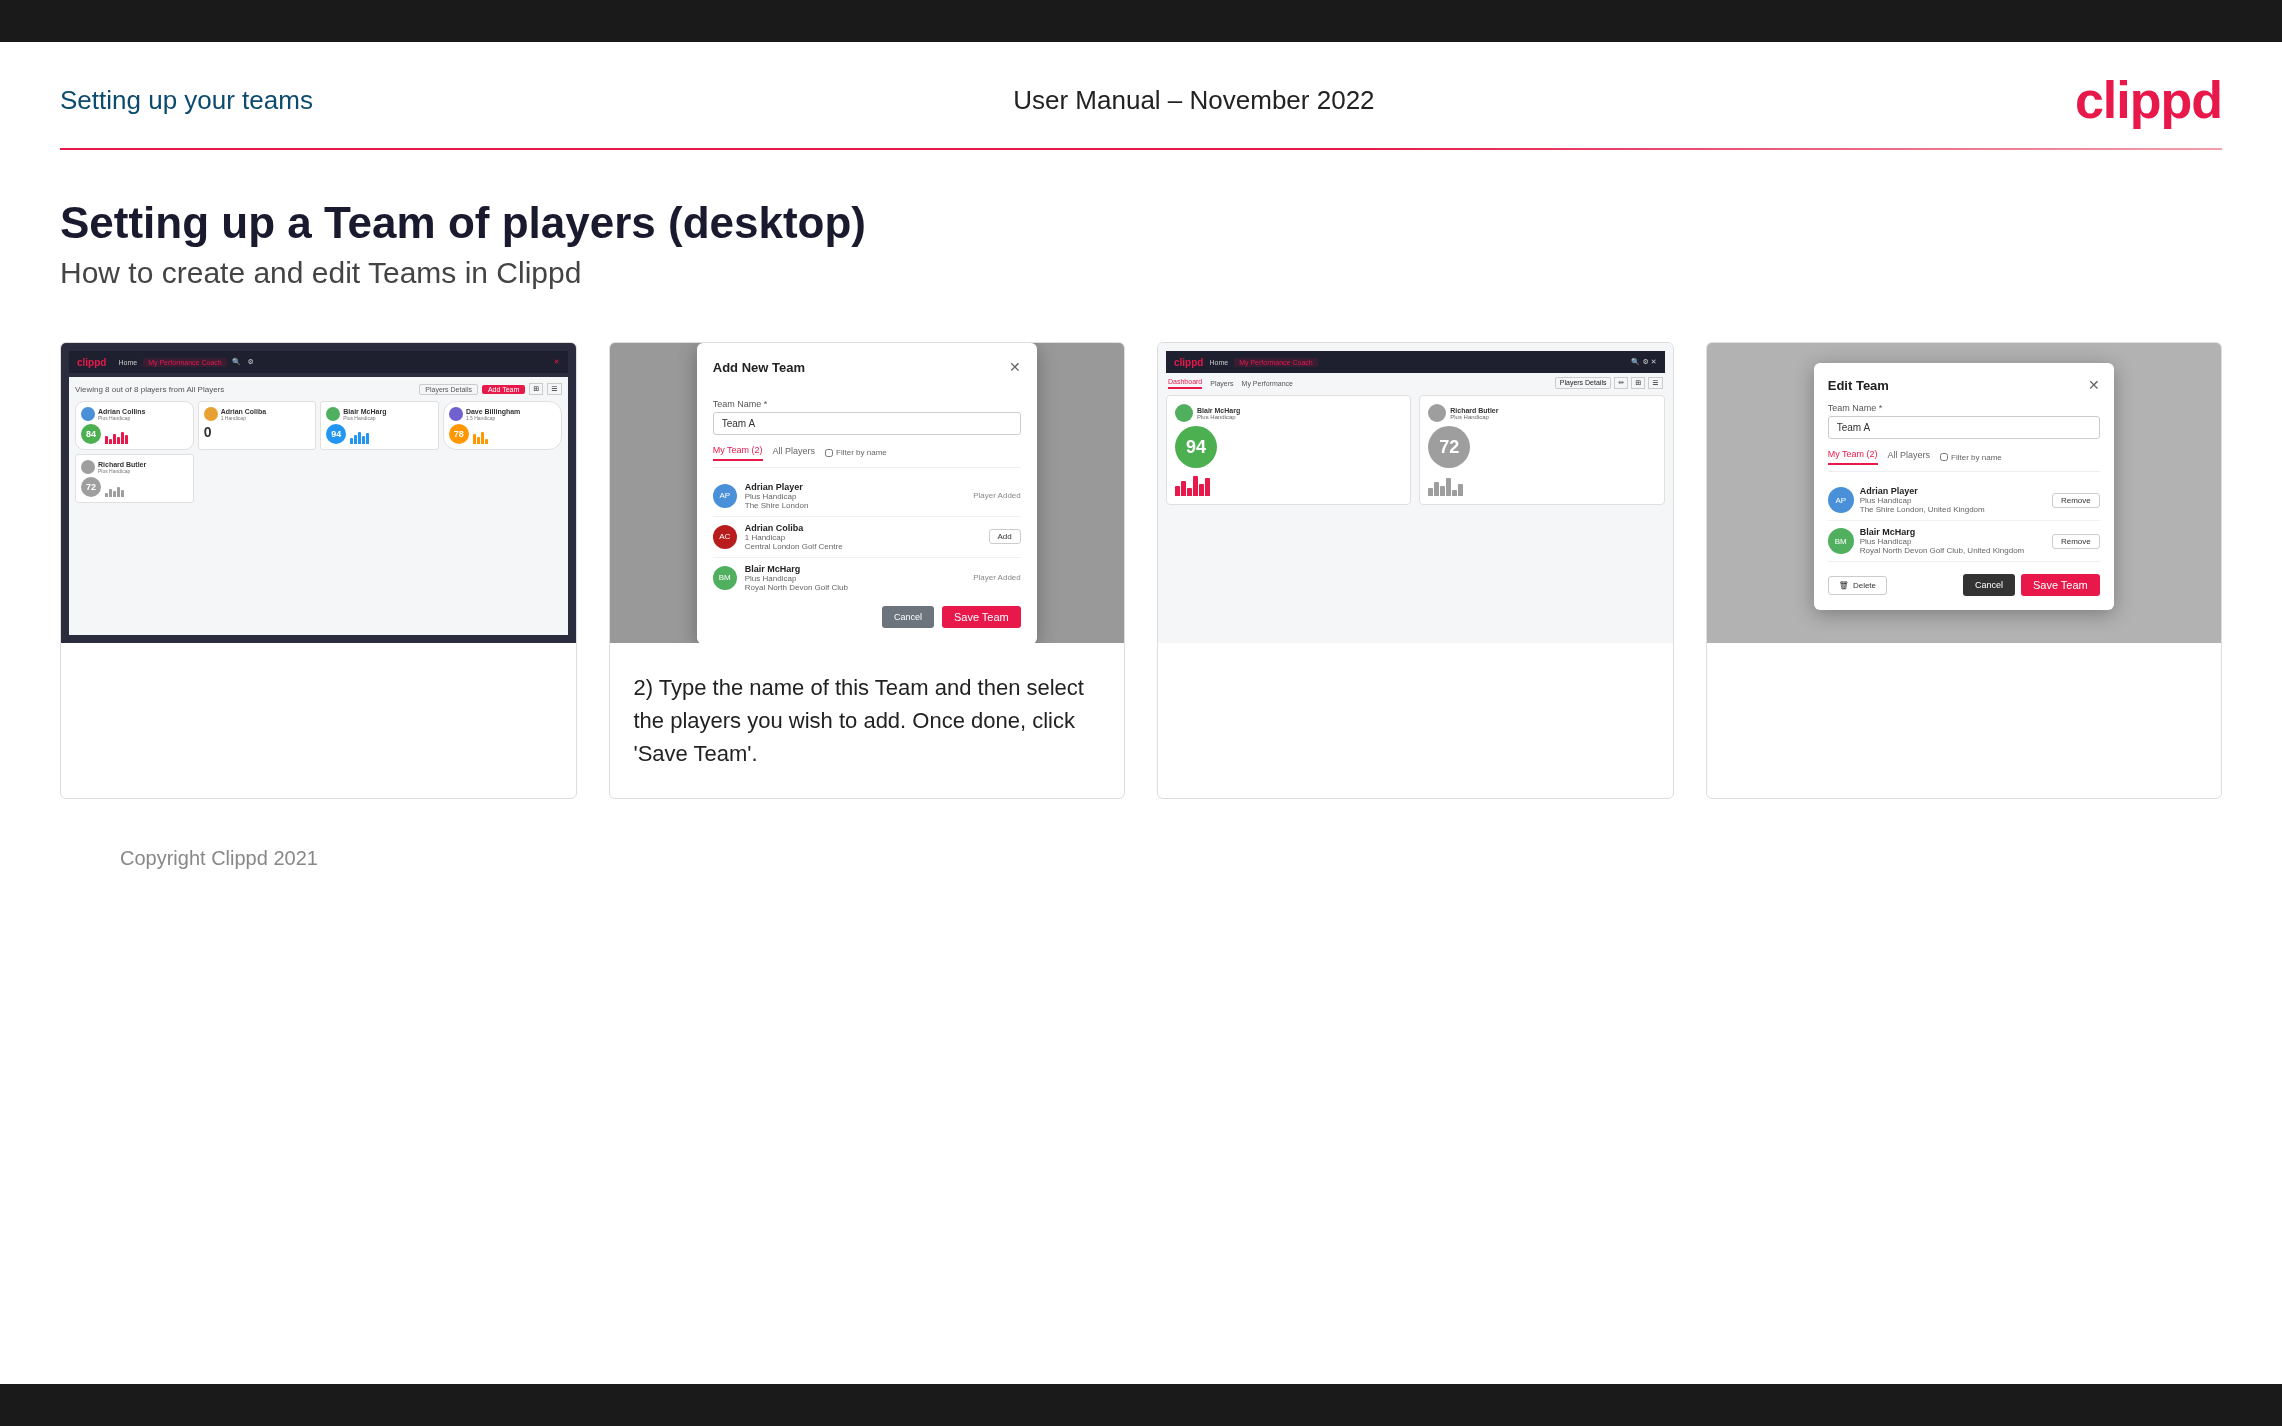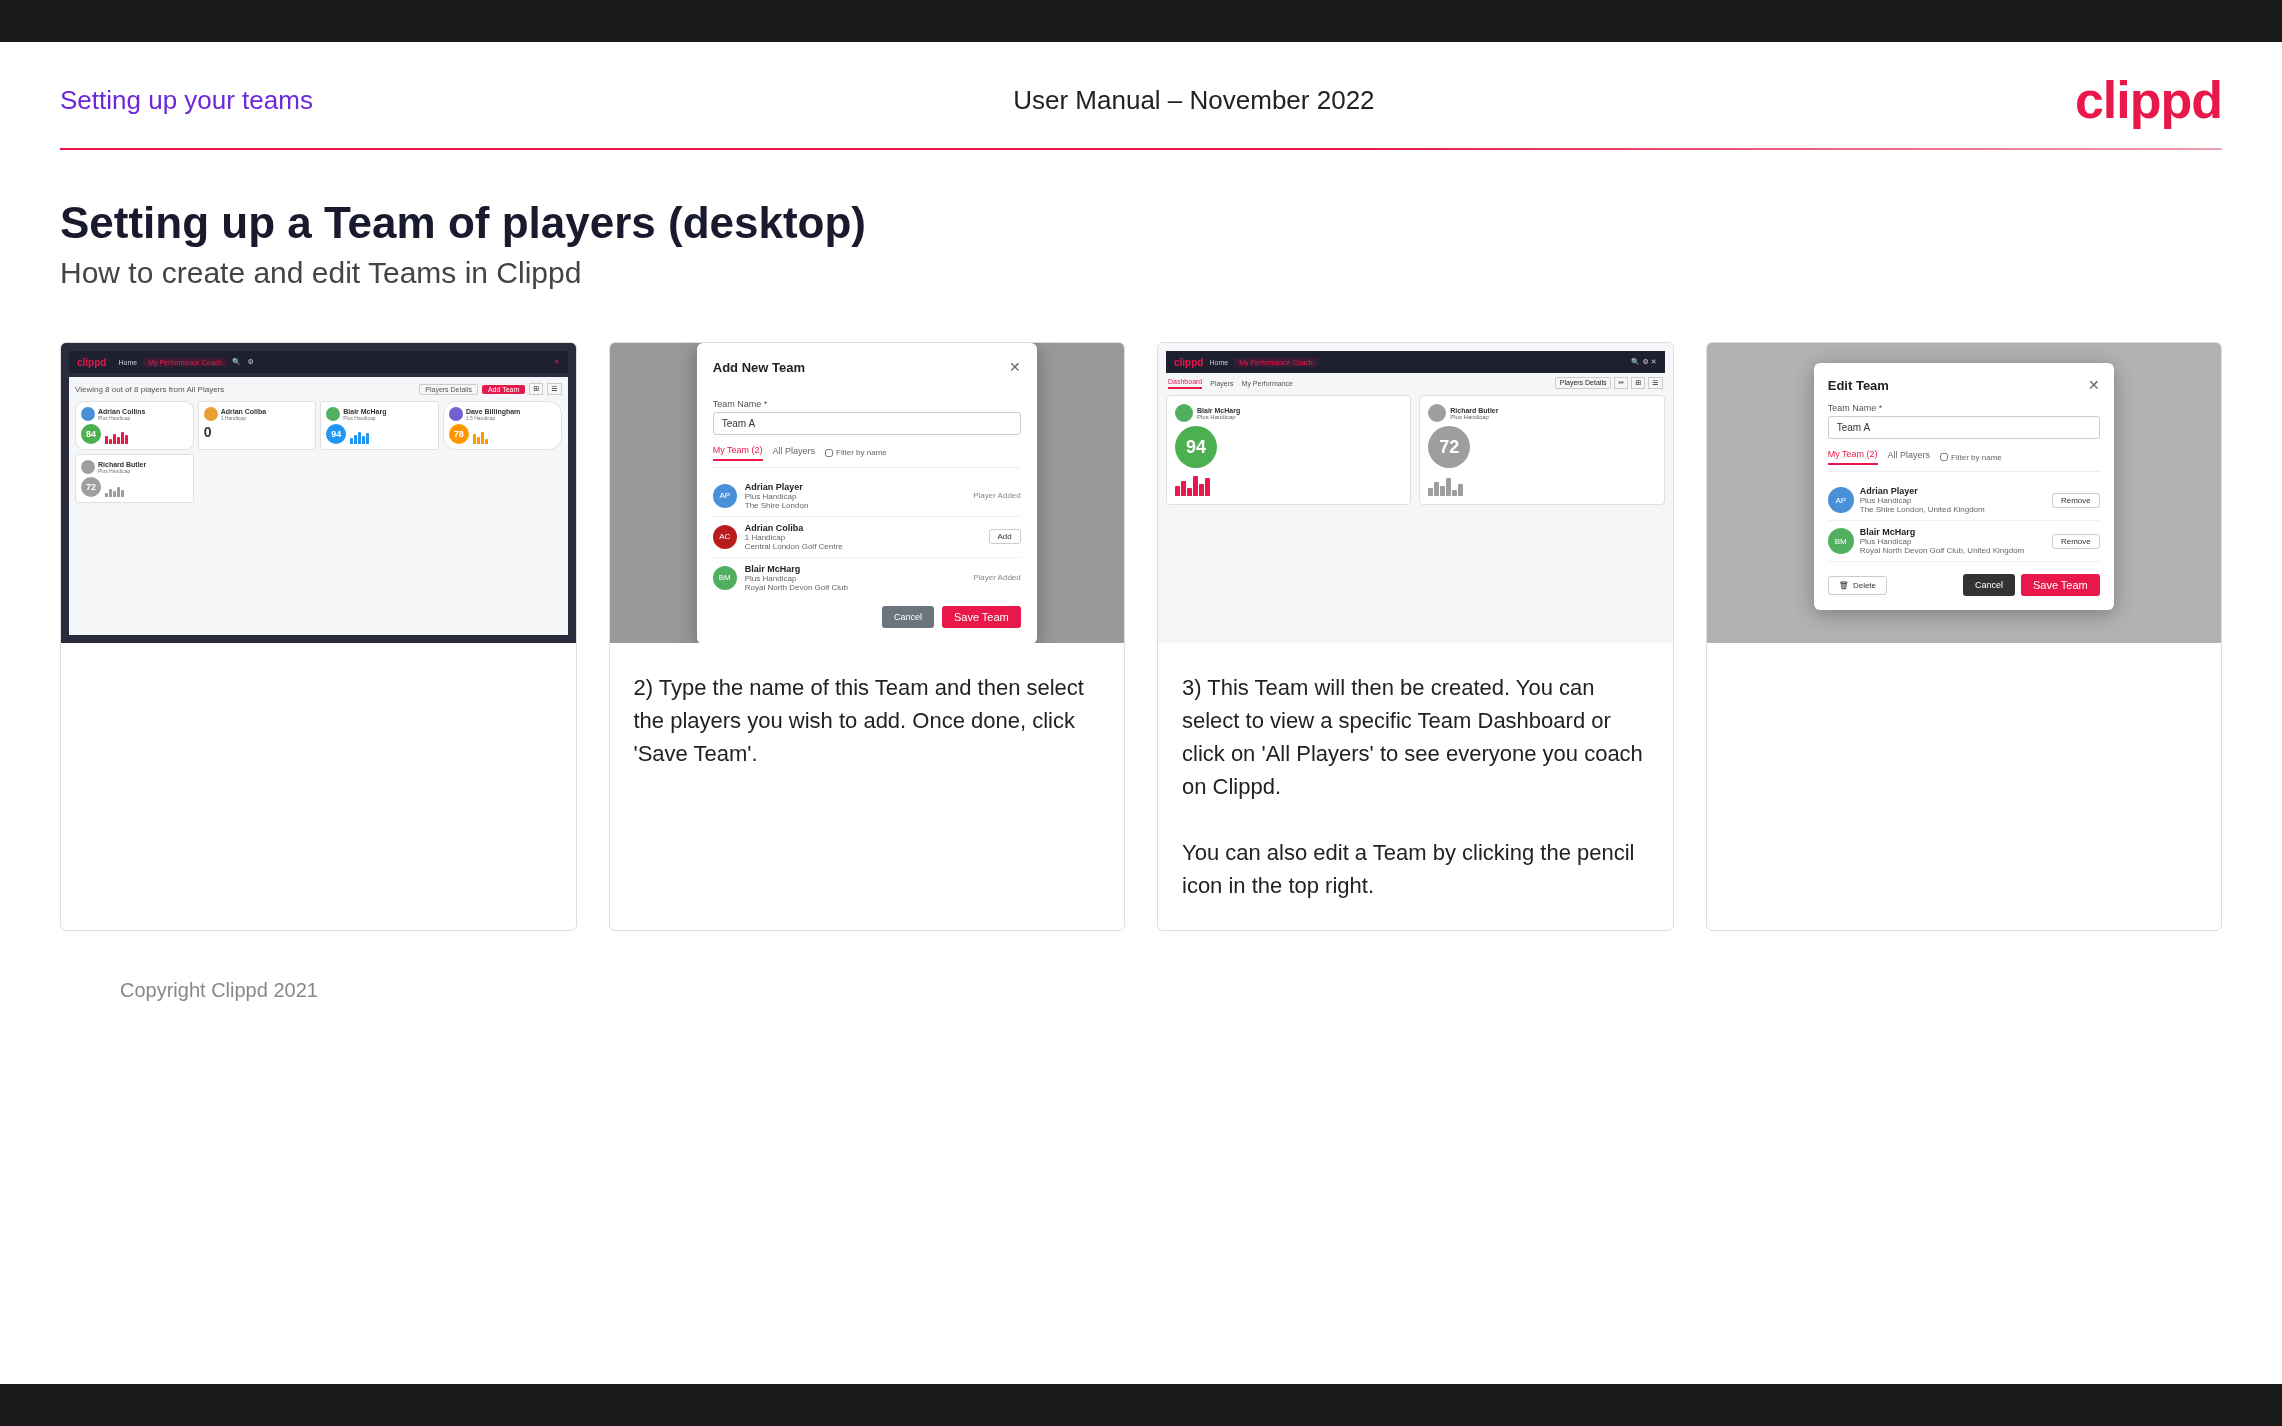--- a/index.html
+++ b/index.html
@@ -21,21 +21,21 @@
 
     
     .header {
       display: flex;
       align-items: center;
       justify-content: space-between;
       padding: 28px 60px 18px 60px;
     }
     .header-left {
       font-size: 26px;
-      color: #6d28d9;
+      color: #0c4a6e;
     }
     .header-center {
       font-size: 26px;
       color: #222;
     }
     .header-right .logo-text {
       font-size: 52px;
       font-weight: bold;
       color: #e8184b;
       letter-spacing: -1px;
@@ -486,23 +486,20 @@
               <div style="width:5px; height:8px; background:#9e9e9e; border-radius:1px 1px 0 0;"></div>
               <div style="width:5px; height:14px; background:#9e9e9e; border-radius:1px 1px 0 0;"></div>
               <div style="width:5px; height:10px; background:#9e9e9e; border-radius:1px 1px 0 0;"></div>
               <div style="width:5px; height:18px; background:#9e9e9e; border-radius:1px 1px 0 0;"></div>
               <div style="width:5px; height:6px; background:#9e9e9e; border-radius:1px 1px 0 0;"></div>
               <div style="width:5px; height:12px; background:#9e9e9e; border-radius:1px 1px 0 0;"></div>
             </div>
           </div>
         </div>
       </div>
-      <div class="card-text" style="white-space: pre-line;">3) This Team will then be created. You can select to view a specific Team Dashboard or click on 'All Players' to see everyone you coach on Clippd.
-
-You can also edit a Team by clicking the pencil icon in the top right.</div>
     </div>
 
     <div class="card">
       <div class="card-screenshot ss4">
         <div class="edit-modal">
           <div class="edit-modal-header">
             <span class="modal-title">Edit Team</span>
             <span class="modal-close">✕</span>
           </div>
           <div class="modal-label">Team Name *</div>

